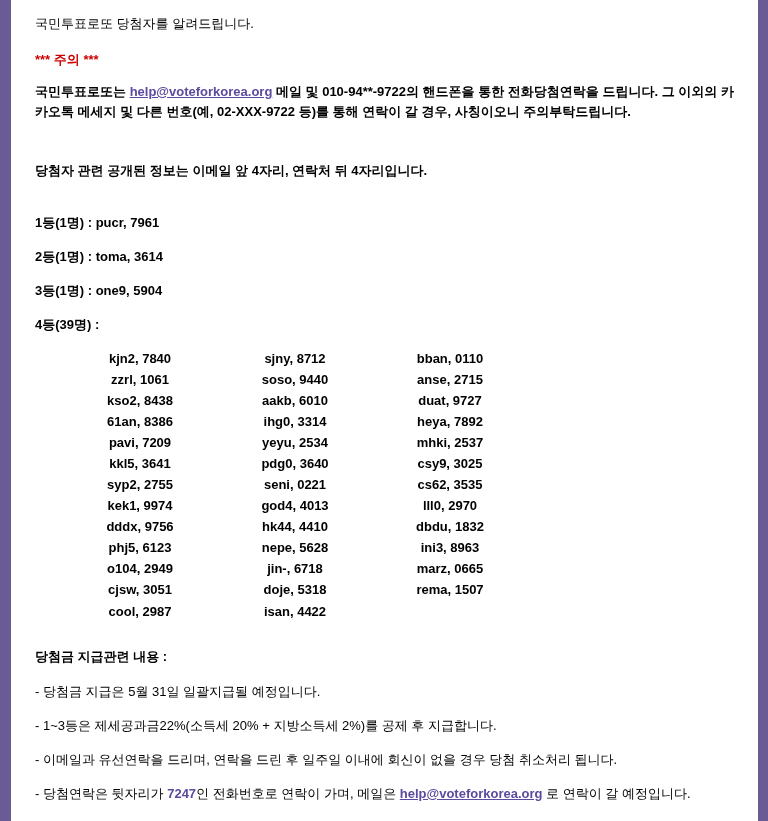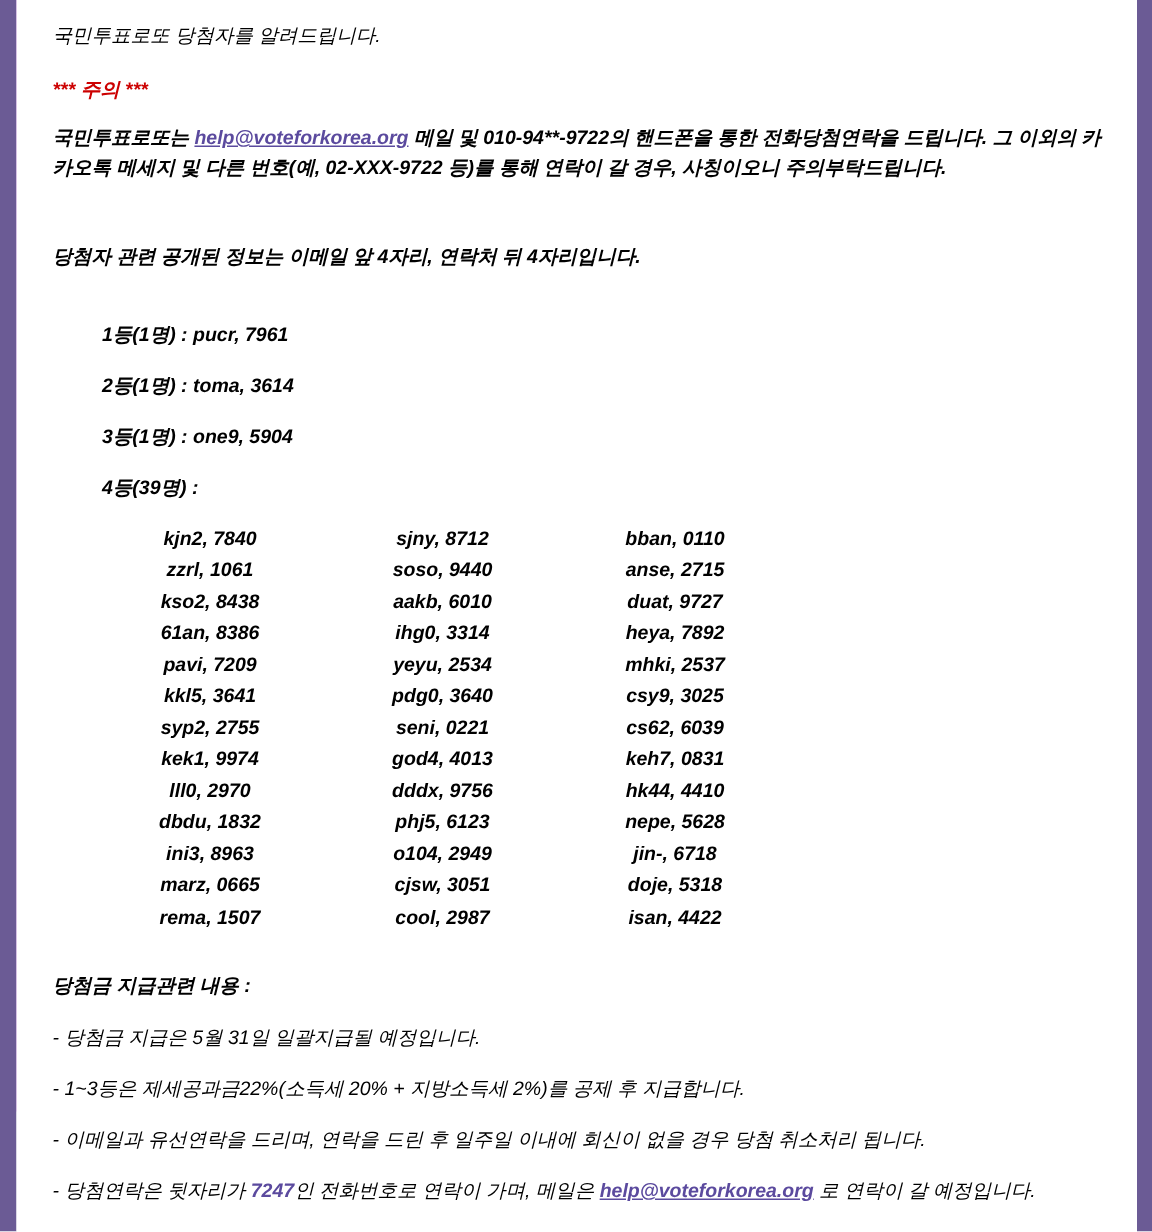--- a/index.html
+++ b/index.html
@@ -12,23 +12,22 @@
     background: #ffffff;
     font-family: "Liberation Sans", sans-serif;
     font-size: 13px;
     color: #000000;
     overflow: hidden;
   }
   .page {
     position: relative;
     width: 768px;
     height: 741px;
-    background: #f0abfc;
+    background: #3b82f6;
     box-sizing: border-box;
-    font-style: italic;
   }
   .left-rail {
     position: absolute;
     left: 0;
     top: 0;
     width: 11px;
     height: 821px;
     background: #6b5b95;
   }
   .right-rail {
@@ -65,21 +64,21 @@
   }
   .spacer-sm { height: 10px; }
   .spacer-md { height: 18px; }
   .spacer-lg { height: 26px; }
   .notice-block { margin-top: 16px; }
   .notice-body {
     font-weight: bold;
     line-height: 1.55;
     max-width: 700px;
   }
-  .rank-line { font-weight: bold; line-height: 1.62; margin-left: 33px; }
+  .rank-line { font-weight: bold; line-height: 1.62; }
   .grid4 {
     margin-top: 4px;
     display: grid;
     grid-template-columns: 150px 160px 150px;
     column-gap: 0px;
     row-gap: 0px;
     padding-left: 30px;
   }
   .grid4 .cell {
     font-weight: bold;
@@ -139,24 +138,23 @@
       <div class="cell">ihg0, 3314</div>
       <div class="cell">heya, 7892</div>
       <div class="cell">pavi, 7209</div>
       <div class="cell">yeyu, 2534</div>
       <div class="cell">mhki, 2537</div>
       <div class="cell">kkl5, 3641</div>
       <div class="cell">pdg0, 3640</div>
       <div class="cell">csy9, 3025</div>
       <div class="cell">syp2, 2755</div>
       <div class="cell">seni, 0221</div>
-      <div class="cell">cs62, 6039</div>
+      <div class="cell">cs62, 3535</div>
       <div class="cell">kek1, 9974</div>
       <div class="cell">god4, 4013</div>
-      <div class="cell">keh7, 0831</div>
       <div class="cell">lll0, 2970</div>
       <div class="cell">dddx, 9756</div>
       <div class="cell">hk44, 4410</div>
       <div class="cell">dbdu, 1832</div>
       <div class="cell">phj5, 6123</div>
       <div class="cell">nepe, 5628</div>
       <div class="cell">ini3, 8963</div>
       <div class="cell">o104, 2949</div>
       <div class="cell">jin-, 6718</div>
       <div class="cell">marz, 0665</div>

